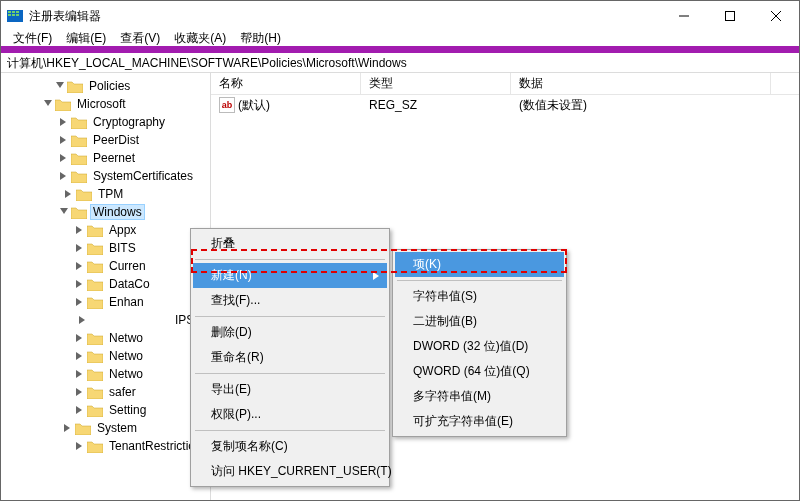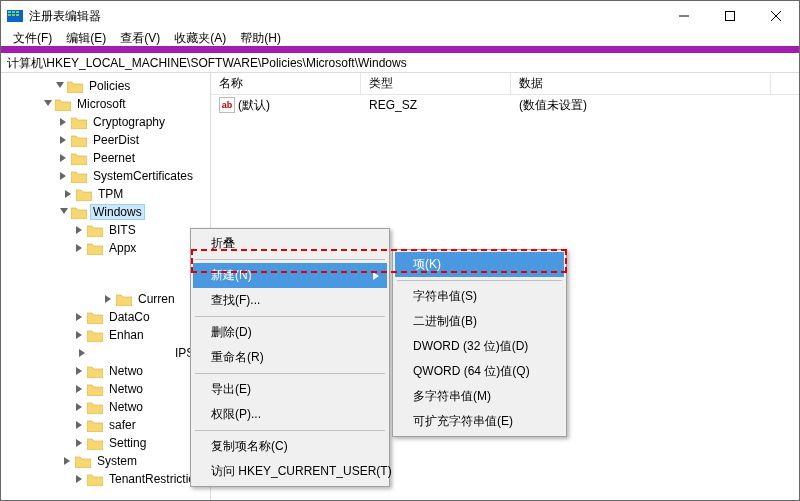--- a/index.html
+++ b/index.html
@@ -177,34 +177,34 @@
         </div>
         <div class="tree-item" style="padding-left: 72px;">
           <span class="toggle"><svg width="8" height="8">
               <path d="M0 0 L6 4 L0 8 Z" fill="#666"></path>
             </svg></span>
           <span class="folder-icon">
             <svg viewBox="0 0 16 13">
               <path d="M0 2 h5 l2 2 h9 v9 h-16 z" fill="#f7d774" stroke="#c9a227" stroke-width="0.5"></path>
             </svg>
           </span>
+          <span class="label">Appx</span>
+        </div>
+        <div class="tree-item" style="padding-left: 72px;">
+          <span class="toggle"><svg width="8" height="8">
+              <path d="M0 0 L6 4 L0 8 Z" fill="#666"></path>
+            </svg></span>
+          <span class="folder-icon">
+            <svg viewBox="0 0 16 13">
+              <path d="M0 2 h5 l2 2 h9 v9 h-16 z" fill="#f7d774" stroke="#c9a227" stroke-width="0.5"></path>
+            </svg>
+          </span>
           <span class="label">BITS</span>
         </div>
         <div class="tree-item" style="padding-left: 72px;">
-          <span class="toggle"><svg width="8" height="8">
-              <path d="M0 0 L6 4 L0 8 Z" fill="#666"></path>
-            </svg></span>
-          <span class="folder-icon">
-            <svg viewBox="0 0 16 13">
-              <path d="M0 2 h5 l2 2 h9 v9 h-16 z" fill="#f7d774" stroke="#c9a227" stroke-width="0.5"></path>
-            </svg>
-          </span>
-          <span class="label">Appx</span>
-        </div>
-        <div class="tree-item" style="padding-left: 101px; margin-top: 33px;">
           <span class="toggle"><svg width="8" height="8">
               <path d="M0 0 L6 4 L0 8 Z" fill="#666"></path>
             </svg></span>
           <span class="folder-icon">
             <svg viewBox="0 0 16 13">
               <path d="M0 2 h5 l2 2 h9 v9 h-16 z" fill="#f7d774" stroke="#c9a227" stroke-width="0.5"></path>
             </svg>
           </span>
           <span class="label">Curren</span>
         </div>

